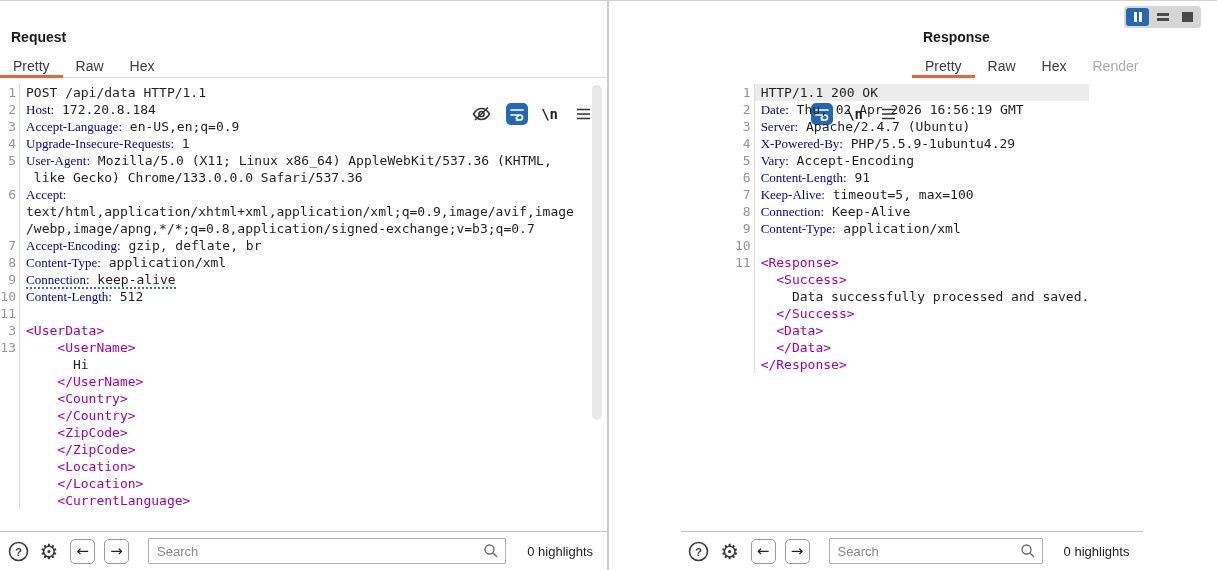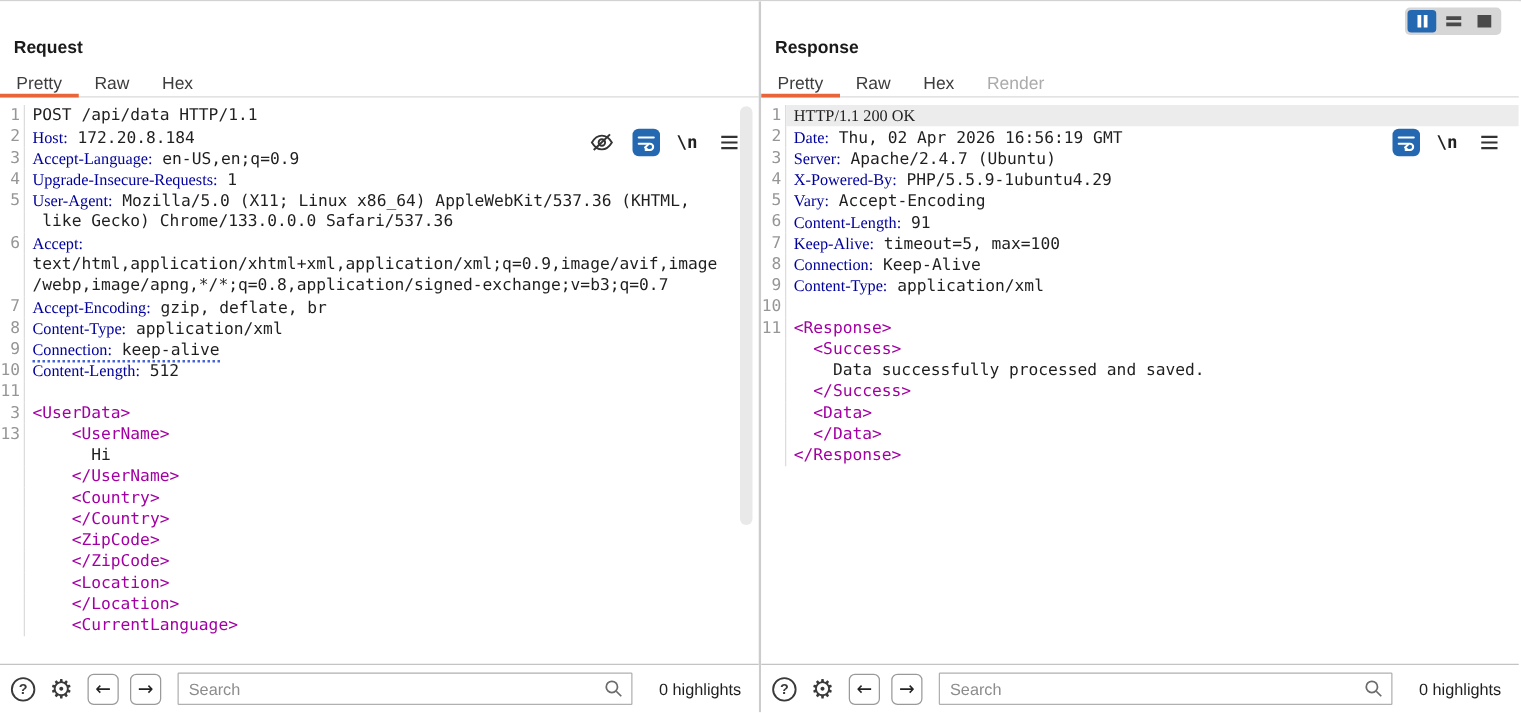--- a/index.html
+++ b/index.html
@@ -8,21 +8,21 @@
     width:1217px; height:570px;
     display:flex;
     font-family:"Liberation Sans", sans-serif;
     border-top:1px solid #d2d2d2;
     background:#fff;
     position:relative;
     overflow:hidden;
   }
   .panel { position:relative; height:100%; display:flex; flex-direction:column; background:#fff; }
   .panel-left  { width:609px; border-right:2px solid #cccccc; }
-  .panel-right { width:606px; }
+  .panel-right { width:606px;align-items:center; }
 
   
   .panel-header { position:relative; height:80px; flex:0 0 80px; }
   .panel-title { position:absolute; left:11px; top:28px; font-size:14px; font-weight:bold; color:#1a1a1a; }
   .tabbar { position:absolute; left:0; right:0; top:52px; height:25px; border-bottom:1px solid #dadada; }
   .tabs { display:flex; height:100%; }
   .tab { position:relative; padding:5px 13px 0 13px; font-size:14px; color:#3d3d3d; cursor:default; }
   .tab.selected::after { content:""; position:absolute; left:0; right:0; bottom:-1px; height:3px; background:var(--accent-orange,#e8653a); }
   .tab.disabled { color:#ababab; }
   .tab-tools { position:absolute; right:12px; top:49px; display:flex; align-items:center; gap:13px; }
@@ -37,33 +37,33 @@
   .lsw.selected .vbar { background:#fff; }
   .lsw .hbars { display:flex; flex-direction:column; gap:2px; }
   .lsw .hbar { width:12px; height:3px; background:#4a4a4a; }
   .lsw .sq { width:11px; height:10px; background:#4a4a4a; }
 
   
   .code { flex:1 1 auto; overflow:hidden; padding-top:3px; position:relative; font-family:"DejaVu Sans Mono", monospace; font-size:13px; line-height:17px; }
   .crow { display:flex; white-space:pre; height:17px; }
   .ln { flex:0 0 20px; width:20px; text-align:right; padding-right:3px; color:var(--line-number,#969696); border-right:1px solid #dcdcdc; }
   .ct { flex:1 1 auto; padding-left:6px; color:var(--text-plain,#1f1f1f); }
-  .crow.hl .ct { background:var(--line-highlight,#ececec);font-family:Liberation Serif, serif; }
+  .crow.hl .ct { background:var(--line-highlight,#ececec); }
   .seg-h { color:var(--header-name,#00009b);font-family:Liberation Serif, serif; }
   .seg-t { color:var(--xml-tag,#a300a3); }
   .seg-p { color:var(--text-plain,#1f1f1f); }
   .useg { border-bottom:2px dotted var(--underline-blue,#4664d6); }
   .scroll-thumb { position:absolute; right:5px; top:4px; width:10px; height:335px; background:#e9e9e9; border-radius:5px; }
 
   
   .bottombar { flex:0 0 39px; border-top:1px solid #c4c4c4; display:flex; align-items:center; padding:0 14px 0 6px; gap:7px; background:#fff; }
   .tool { display:flex; align-items:center; justify-content:center; width:24px; height:24px; }
   .gear-glyph { font-size:21px; color:#3a3a3a; line-height:1; }
   .navbtn { width:25px; height:25px; border:1px solid #9a9a9a; border-radius:5px; background:#fff; font-size:15px; color:#222; display:flex; align-items:center; justify-content:center; font-family:"DejaVu Sans", sans-serif; margin-left:2px; }
-  .search-wrap { position:relative; flex:1 1 auto; margin-left:6px; }
+  .search-wrap { position:relative; flex:1 1 auto; margin-left:12px; }
   .search-wrap input { width:100%; height:26px; border:1px solid #b0b0b0; border-radius:1px; padding:0 28px 0 8px; font-size:13px; font-family:"Liberation Sans", sans-serif; color:#1f1f1f; outline:none; }
   .search-wrap input::placeholder { color:#8c8c8c; }
   .search-wrap svg { position:absolute; right:7px; top:5px; }
   .hl-count { font-size:13px; color:#1f1f1f; margin-left:14px; white-space:nowrap; }
 
   svg.icon { display:block; }
 </style>
 </head>
 <body>
 

